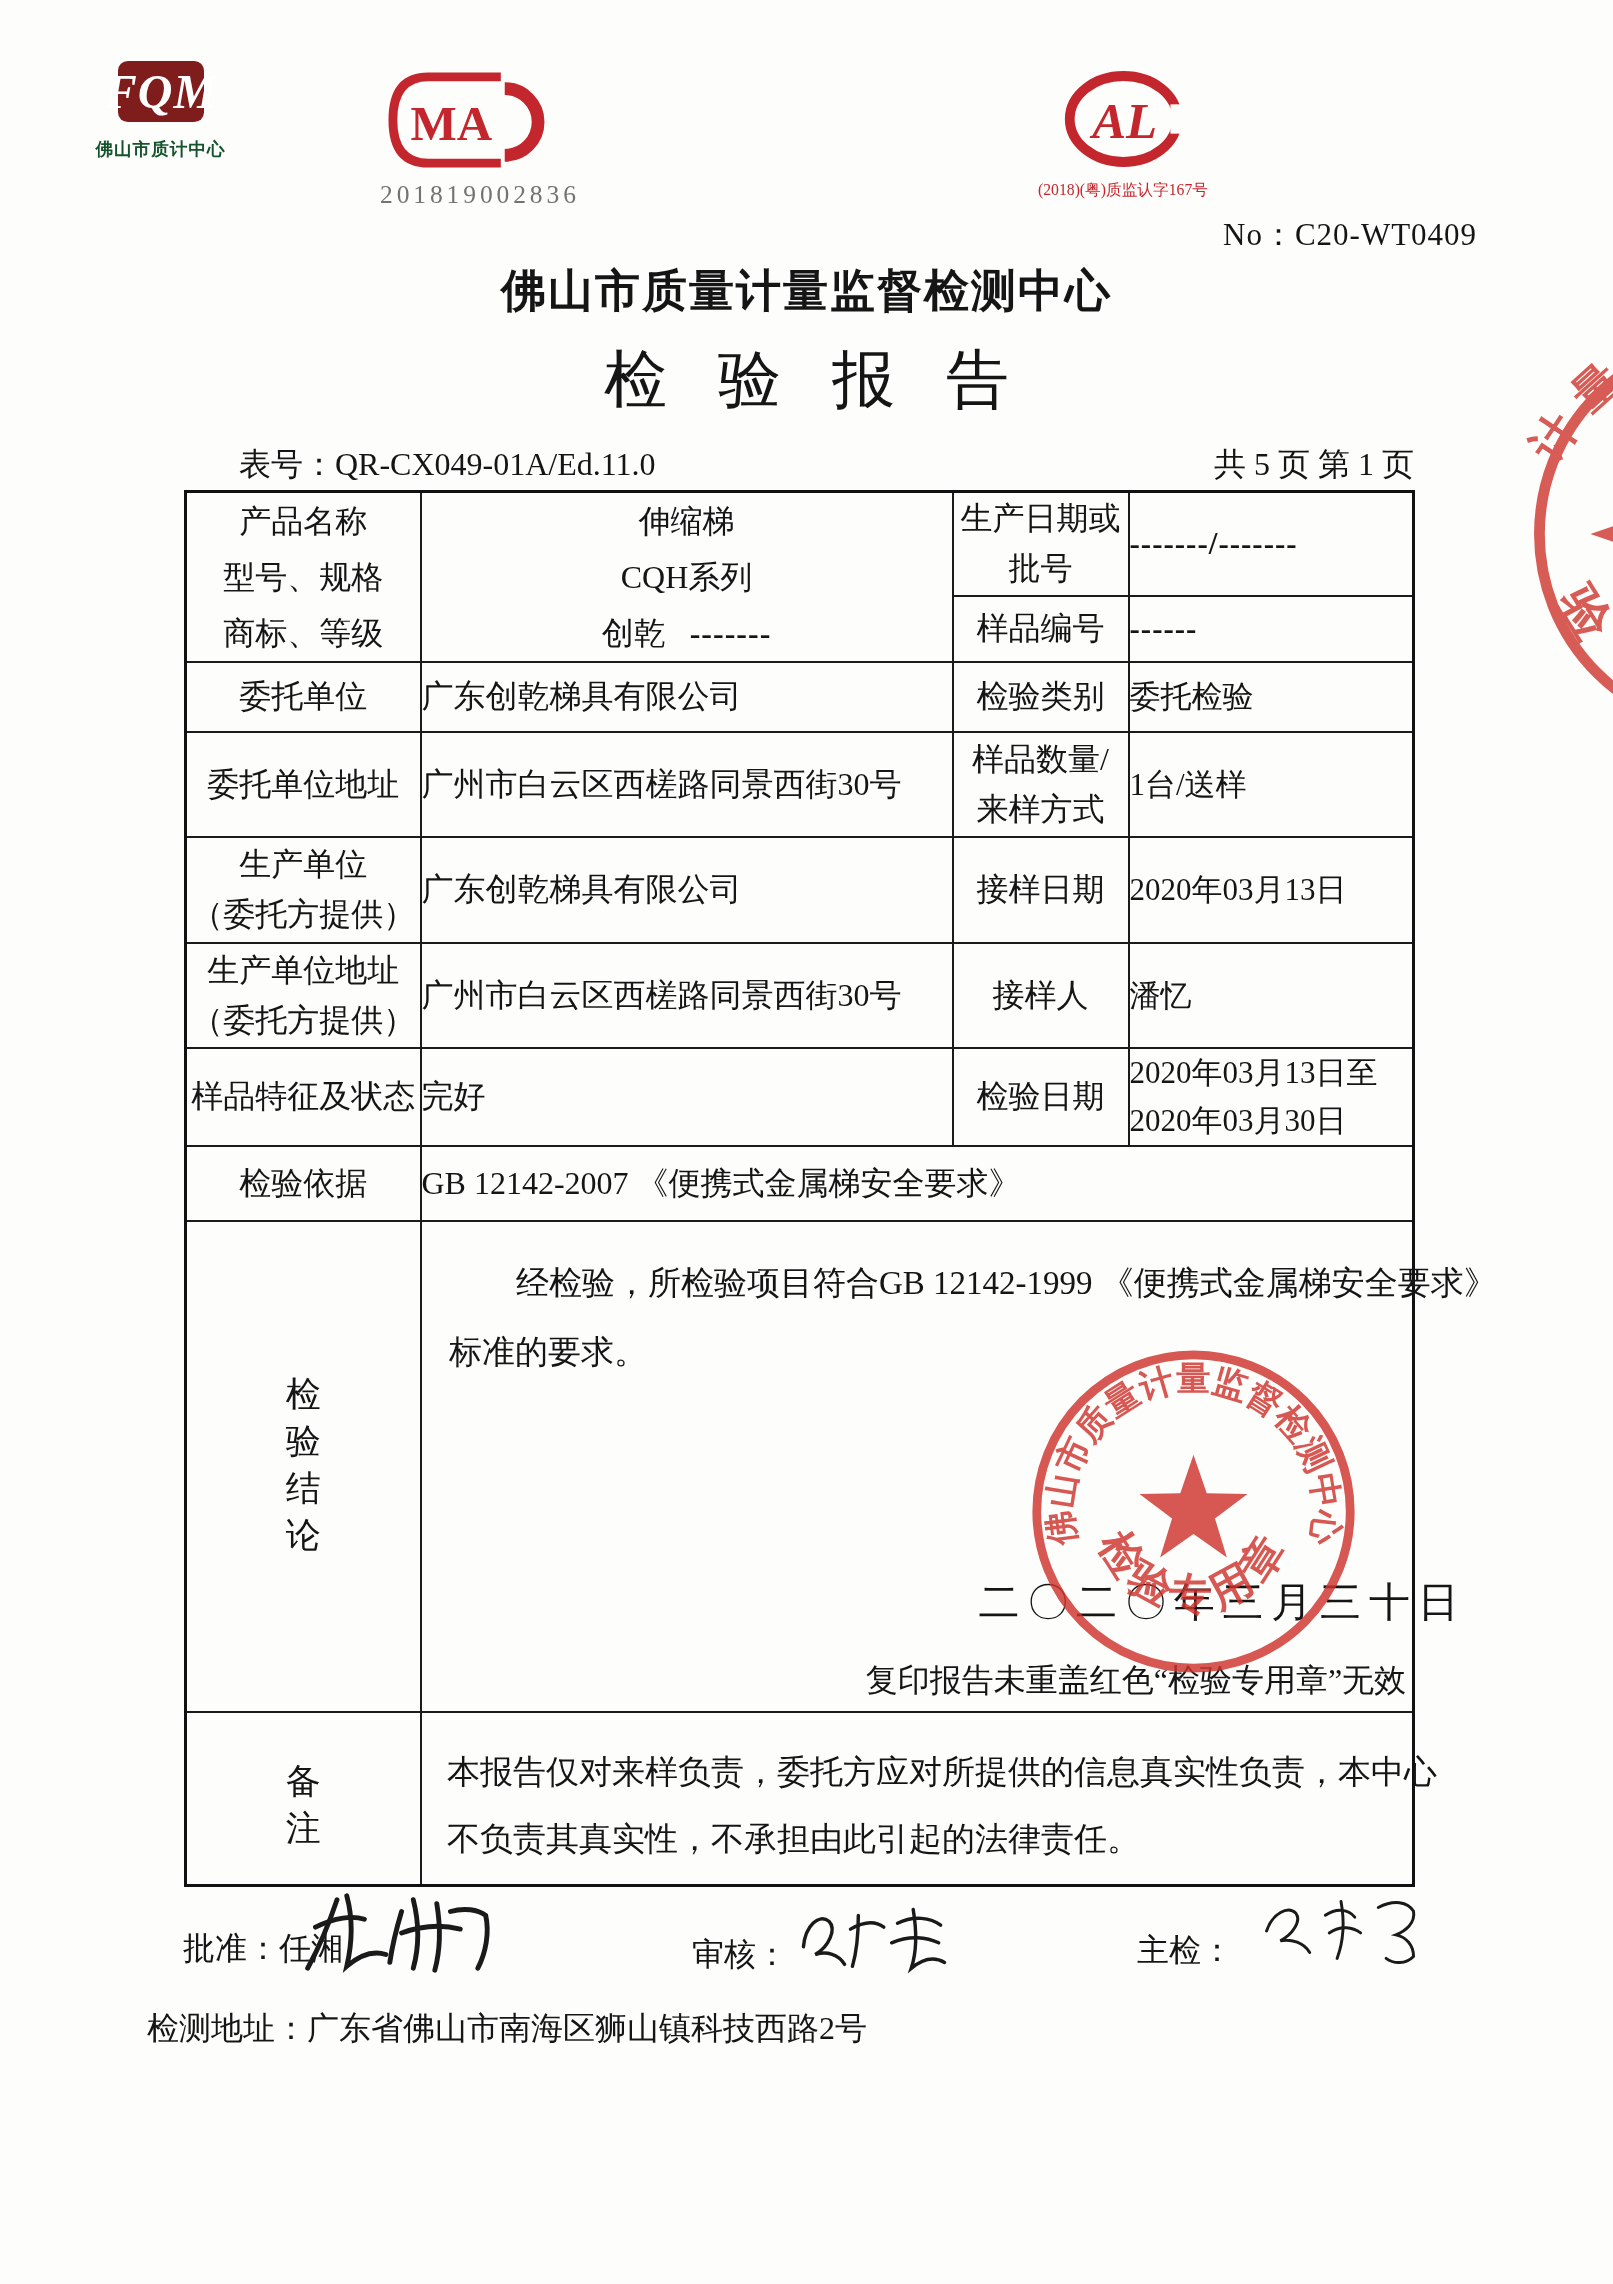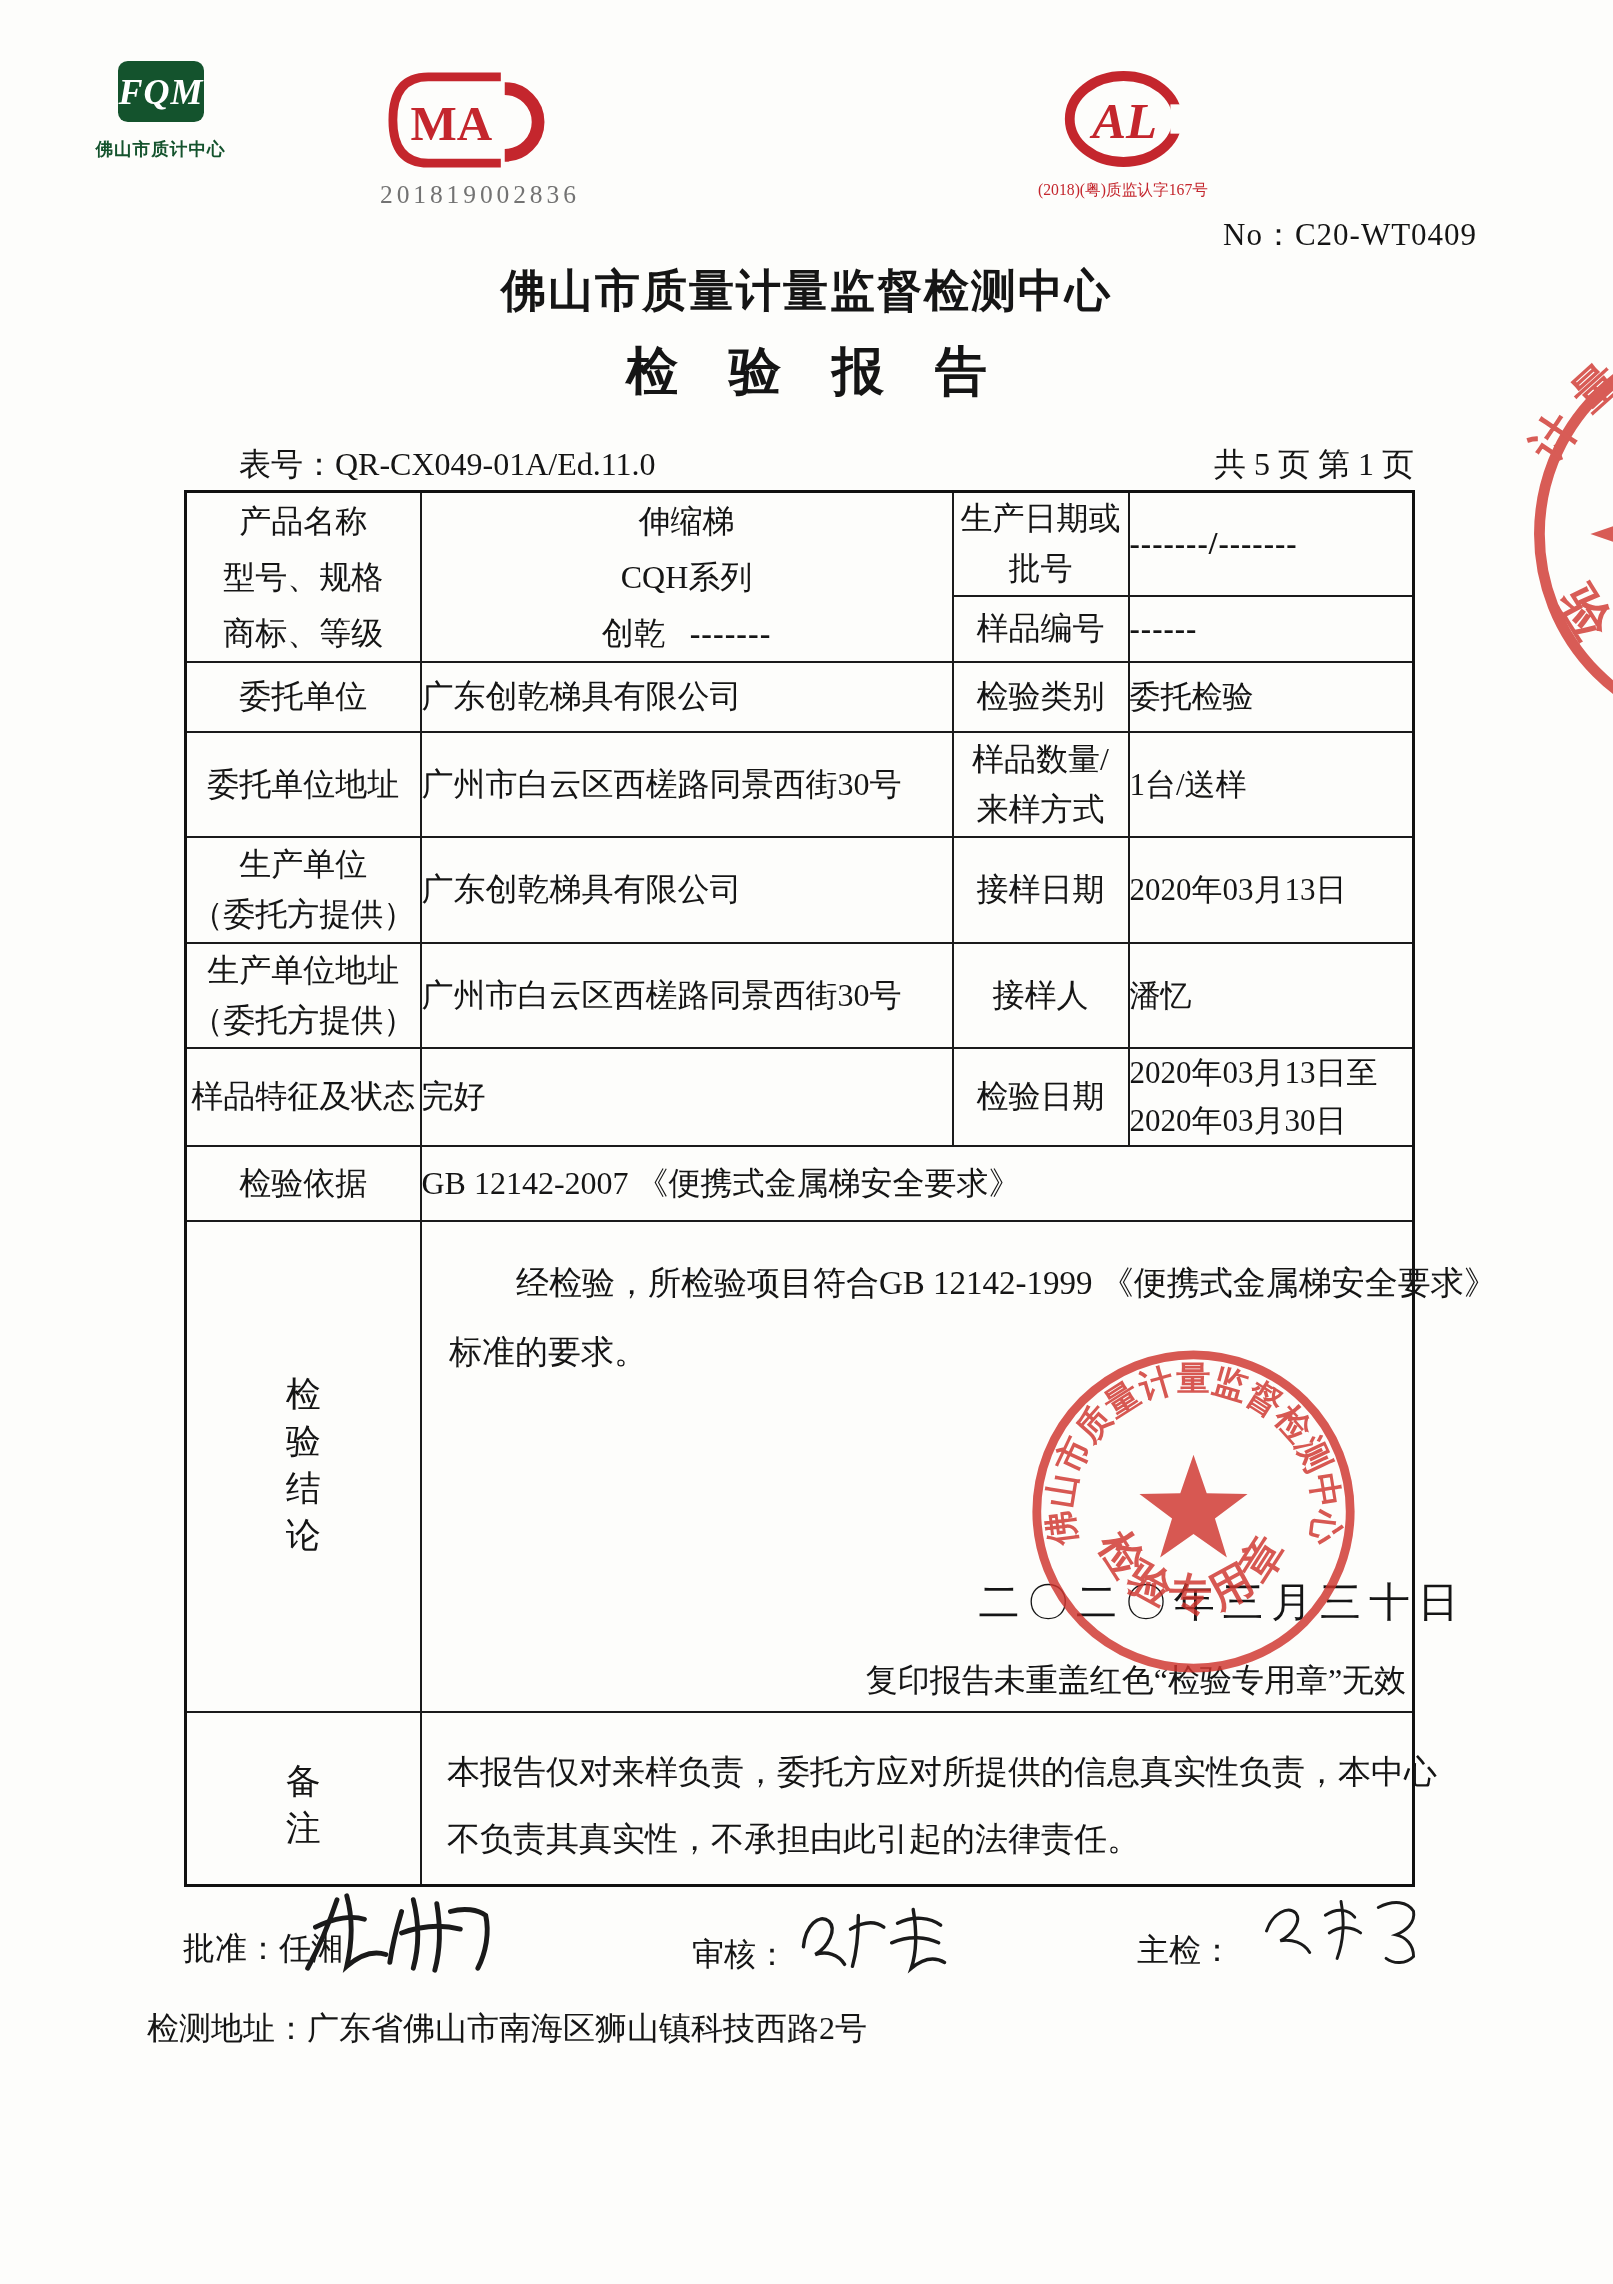--- a/index.html
+++ b/index.html
@@ -3,33 +3,33 @@
 <meta charset="utf-8">
 <style>
   html,body{margin:0;padding:0;background:#888;}
   .page{
     position:relative;width:1613px;height:2285px;margin:0 auto;
     background:#fdfdfb;color:#151515;overflow:hidden;
     font-family:"Liberation Serif","DejaVu Serif",serif;
   }
   .abs{position:absolute;}
   
-  .fqm-box{left:118px;top:61px;width:86px;height:61px;background:#14532d;border-radius:9.8px;
+  .fqm-box{left:118px;top:61px;width:86px;height:61px;background:#7f1d1d;border-radius:9.8px;
     display:flex;align-items:center;justify-content:center;color:#fff;
-    font-weight:bold;font-style:italic;font-size:36px;letter-spacing:1px;}
+    font-weight:bold;font-style:italic;font-size:48px;letter-spacing:1px;}
   .fqm-cap{left:84px;top:137px;width:153px;text-align:center;color:#14532d;
     font-weight:bold;font-size:17.6px;letter-spacing:1px;font-family:"Liberation Sans",sans-serif;}
   .cma{left:383px;top:69px;}
   .cma-num{left:380px;top:180px;width:173px;color:#737373;
     font-size:25.5px;letter-spacing:3.9px;}
   .cal{left:1059px;top:63px;}
   .cal-cap{left:1027px;top:180px;width:192px;text-align:center;color:#c4262d;font-size:15.7px;}
   .report-no{left:1223px;top:214px;font-size:31px;letter-spacing:1px;}
   .doc-title{left:0;top:261px;width:100%;text-align:center;font-size:45px;font-weight:bold;letter-spacing:2px;}
-  .doc-subtitle{left:0;top:337px;width:100%;text-align:center;font-size:52px;font-weight:bold;
+  .doc-subtitle{left:0;top:337px;width:100%;text-align:center;font-size:63px;font-weight:normal;
     letter-spacing:51px;text-indent:51px;}
   .form-no{left:239px;top:443px;font-size:32px;}
   .pagination{left:1108px;top:443px;width:306px;text-align:right;font-size:32px;}
   
   table.report{position:absolute;left:184px;top:490px;width:1229px;border-collapse:collapse;
     table-layout:fixed;font-size:32px;border-radius:29px;}
   table.report td{border:2px solid #1b1b1b;vertical-align:middle;padding:0;}
   table.report{border:3.9px solid #111;}
   td.lab{text-align:center;}
   td.val{text-align:left;padding-left:23.5px;}

